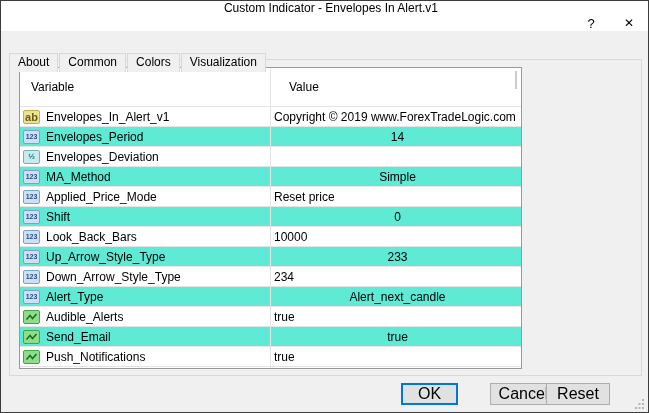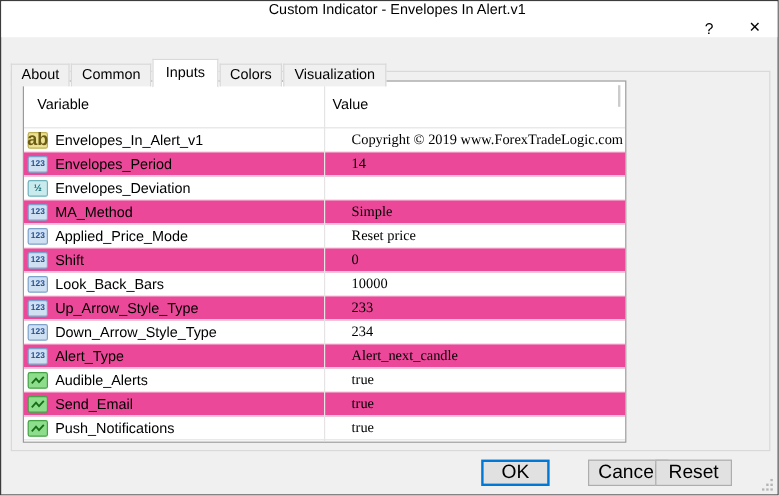--- a/index.html
+++ b/index.html
@@ -50,35 +50,35 @@
   
   .paramtable {
     position:absolute; left:18px; top:66px; width:503px; height:302px;
     background:#ffffff; border:1px solid #9a9a9a; z-index:2; overflow:hidden;
   }
   .col-divider {
     position:absolute; left:250px; top:0; bottom:0; width:1px; background:#e4e4e4;
   }
   .thead { display:flex; height:39px; align-items:center; border-bottom:1px solid #e4e4e4; }
   .th-var { width:250px; padding-left:11px; }
-  .th-val { flex:1; padding-left:7px; }
+  .th-val { flex:1; padding-left:19px; }
   .trow {
     display:flex; height:20px; align-items:center; border-bottom:1px solid #e4e4e4;
   }
-  .trow.alt { background:#ec4899; }
+  .trow.alt { background:#5eead4;text-align:center; }
   .cell-var { width:250px; display:flex; align-items:center; padding-left:3px; }
-  .cell-val { flex:1; padding-left:23px; white-space:nowrap; overflow:hidden;font-family:Liberation Serif, serif; }
+  .cell-val { flex:1; padding-left:4px; white-space:nowrap; overflow:hidden; }
   .var-label { white-space:nowrap; overflow:hidden; }
 
   .ticon {
     width:17px; height:14px; margin-right:6px; flex:0 0 17px;
     border-radius:2px; display:flex; align-items:center; justify-content:center;
     font-weight:bold; position:relative;
   }
-  .ticon.string  { background:#ece294; border:1px solid #bfae52; color:#6b5c14; font-size:15px; }
+  .ticon.string  { background:#ece294; border:1px solid #bfae52; color:#6b5c14; font-size:11px; }
   .ticon.int     { background:#cfe0f3; border:1px solid #7da2c9; color:#24508f; font-size:7px; letter-spacing:0; }
   .ticon.double  { background:#c9ebee; border:1px solid #6fb2bc; color:#136a74; font-size:8px; }
   .ticon.bool    { background:#8edd8c; border:1px solid #44a344; }
   .ticon svg { display:block; }
 
   .scroll-mark {
     position:absolute; right:4px; top:3px; width:2px; height:18px; background:#cccccc;
   }
 
   
@@ -105,21 +105,20 @@
     <span class="title">Custom Indicator - Envelopes In Alert.v1</span>
     <div class="tb-buttons">
       <div class="tb-btn">?</div>
       <div class="tb-btn close">✕</div>
     </div>
   </div>
 
   <div class="tabstrip" id="tabstrip">
       <div class="tab">About</div>
       <div class="tab">Common</div>
-      <div class="tab selected">Inputs</div>
       <div class="tab">Colors</div>
       <div class="tab">Visualization</div>
     </div>
 
   <div class="tabpane"></div>
 
   <div class="paramtable">
     <div class="thead">
       <span class="th-var">Variable</span>
       <span class="th-val">Value</span>

